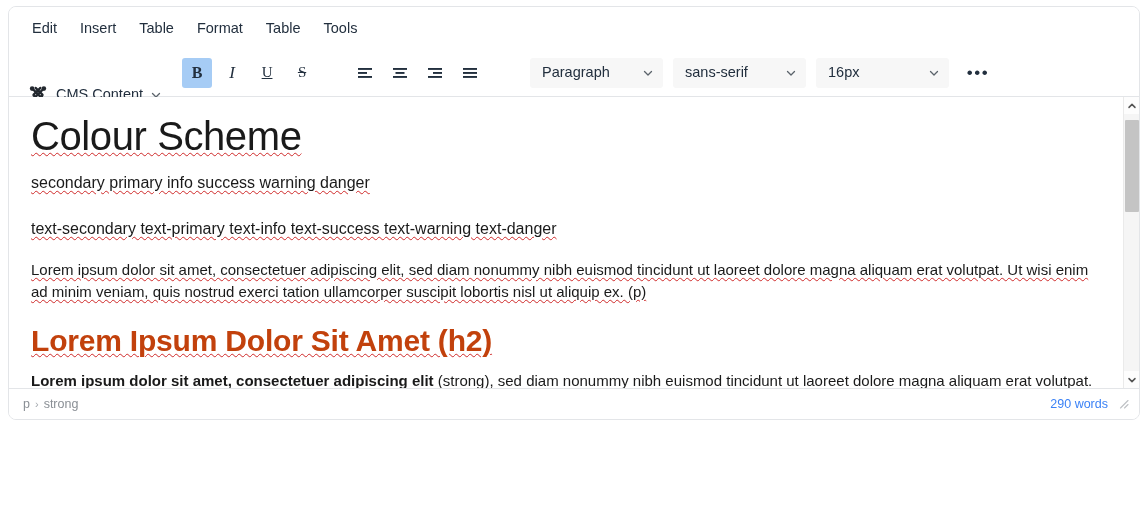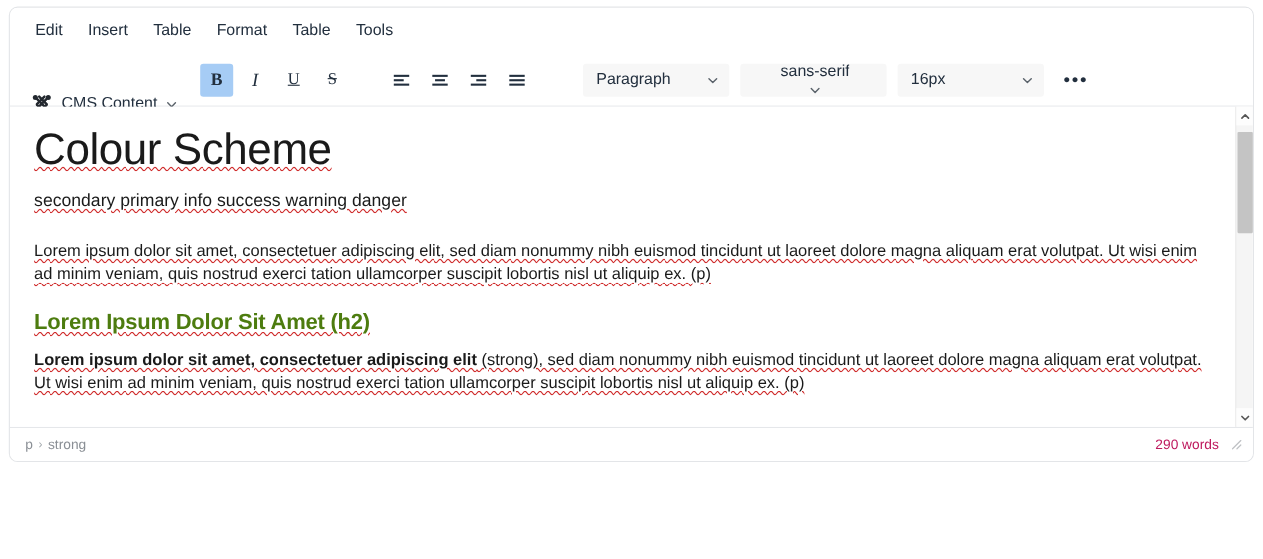--- a/index.html
+++ b/index.html
@@ -111,21 +111,21 @@
     justify-content: space-between;
     padding: 0 9px 0 12px;
     cursor: pointer;
     margin-right: 10px;
     color: #222f3e;
     font-size: 14.5px;
   }
   .select-box .sb-text { line-height: 1; white-space: nowrap; overflow: hidden; }
   .sel-bold   { width: 133px; }
   .sel-para   { width: 133px; }
-  .sel-font   { width: 133px; flex-direction: column; }
+  .sel-font   { width: 133px; }
   .sel-size   { width: 133px; gap: 48px; }
 
   .more-btn {
     width: 30px; height: 30px;
     display: flex; align-items: center; justify-content: center;
     border-radius: 3px; cursor: pointer;
     color: #222f3e;
     letter-spacing: 1.5px;
     font-size: 17px;
     margin-left: 4px;
@@ -178,26 +178,26 @@
     letter-spacing: -0.3px;
     color: #1a1a1a;
   }
   p.doc-p {
     font-size: 15px;
     line-height: 1.42;
     margin: 0 0 22px 0;
     color: #1a1a1a;
   }
   h3.doc-h2 {
-    font-size: 20px;
+    font-size: 30px;
     font-weight: 700;
     margin: 0 0 12px 0;
     line-height: 1.12;
     letter-spacing: -0.2px;
-    color: #4d7c0f;
+    color: #c2410c;
   }
   .strongtxt { font-weight: 700; }
 
   
   .vscroll {
     width: 16px;
     background: #f5f5f5;
     border-left: 1px solid #eaeaea;
     display: flex;
     flex-direction: column;
@@ -230,21 +230,21 @@
     display: flex;
     align-items: center;
     justify-content: space-between;
     padding: 0 8px 0 14px;
     background: #fff;
   }
   .path { font-size: 12.5px; color: #8a8f95; display: flex; align-items: center; gap: 5px; }
   .path .crumb { cursor: pointer; }
   .path .arr { font-size: 11px; color: #a4a9ae; }
   .status-right { display: flex; align-items: center; gap: 9px; }
-  .wordcount { font-size: 12.5px; color: #be185d; cursor: pointer; }
+  .wordcount { font-size: 12.5px; color: #3b82f6; cursor: pointer; }
   .resize-grip { width: 14px; height: 14px; cursor: nwse-resize; opacity: .55; }
 </style>
 </head>
 <body>
 
 <div class="editor-shell">
 
   <div class="menubar">
     <div class="menu-item">Edit</div>
     <div class="menu-item">Insert</div>
@@ -388,20 +388,23 @@
 
     <div class="doc">
       <h1 class="doc-h1">
         <span class="sq">Colour Scheme</span>
       </h1>
 
       <div class="swatch-line">
         <span class="sq">secondary primary info success warning danger</span>
       </div>
 
+      <div class="swatch-line second">
+        <span class="sq">text-secondary text-primary text-info text-success text-warning text-danger</span>
+      </div>
 
 
       <p class="doc-p">
         <span class="sq">Lorem ipsum dolor sit amet, consectetuer adipiscing elit, sed diam nonummy nibh euismod tincidunt ut laoreet dolore magna aliquam erat volutpat. Ut wisi enim ad minim veniam, quis nostrud exerci tation ullamcorper suscipit lobortis nisl ut aliquip ex. (p)</span>
       </p>
 
       <h3 class="doc-h2">
         <span class="sq">Lorem Ipsum Dolor Sit Amet (h2)</span>
       </h3>
 

